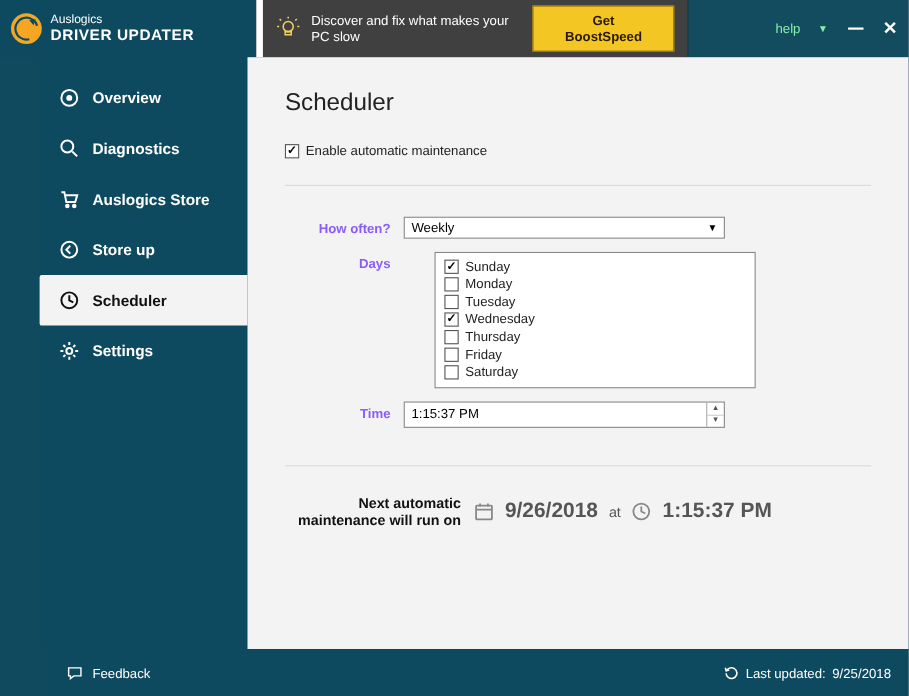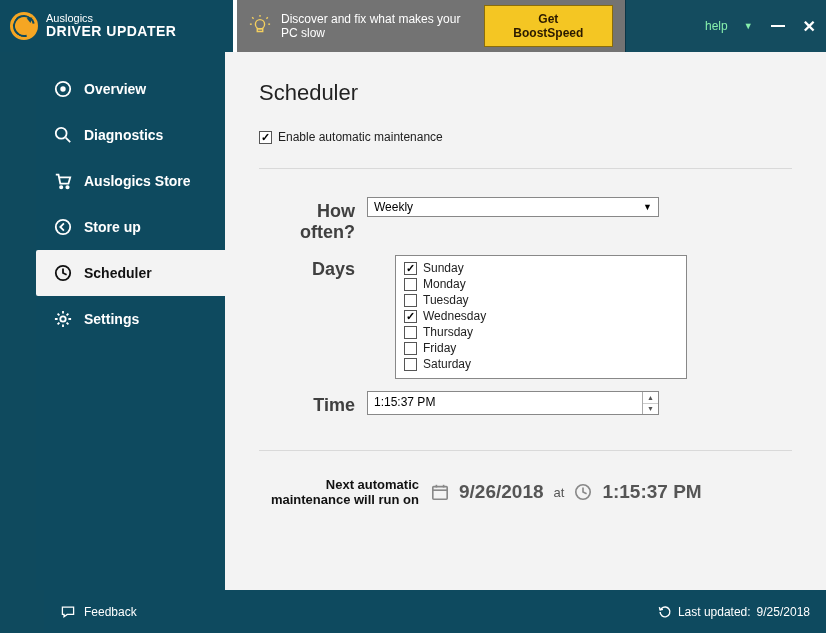--- a/index.html
+++ b/index.html
@@ -7,21 +7,21 @@
 
 
 .header { height: 52px; display: flex; align-items: stretch; }
 .header-brand { width: 233px; background: #0e4a5f; display: flex; align-items: center; padding-left: 10px; gap: 8px; }
 .brand-icon { width: 28px; height: 28px; border-radius: 50%; background: #f5a623; position: relative; display: flex; align-items: center; justify-content: center; }
 .brand-icon::before { content: ""; width: 18px; height: 18px; border: 2.5px solid #0e4a5f; border-radius: 50%; border-right-color: transparent; transform: rotate(30deg); }
 .brand-icon::after { content: ""; position: absolute; width: 0; height: 0; border-left: 5px solid #0e4a5f; border-top: 3px solid transparent; border-bottom: 3px solid transparent; top: 4px; right: 5px; transform: rotate(-40deg); }
 .brand-text { color: #fff; line-height: 1.05; }
 .brand-text .l1 { font-size: 11px; }
 .brand-text .l2 { font-size: 14px; font-weight: 700; letter-spacing: 0.5px; }
-.header-promo { flex: 0 0 393px; background: #737373; display: flex; align-items: center; padding: 0 12px; gap: 10px; border-left: 4px solid #ffffff; border-right: 1px solid #0b3546; }
+.header-promo { flex: 0 0 393px; background: #404040; display: flex; align-items: center; padding: 0 12px; gap: 10px; border-left: 6px solid #ffffff; border-right: 1px solid #0b3546; }
 .bulb-icon { width: 22px; height: 22px; color: #f5d05e; flex-shrink: 0; }
 .promo-text { color: #fff; font-size: 12px; line-height: 1.2; }
 .boost-btn { margin-left: auto; background: #f4c623; border: 1px solid #8a6c0a; color: #2b1a00; font-size: 12px; padding: 6px 24px; cursor: pointer; font-weight: 600; }
 .header-right { flex: 1; background: #144c5f; display: flex; align-items: center; justify-content: flex-end; padding-right: 10px; gap: 18px; }
 .help-link { color: #86efac; font-size: 12px; display: flex; align-items: center; gap: 16px; cursor: pointer; }
 .help-link .chev { font-size: 9px; }
 .min-icon { width: 14px; height: 2px; background: #fff; cursor: pointer; }
 .close-icon { color: #fff; font-size: 16px; font-weight: 700; cursor: pointer; }
 
 
@@ -31,21 +31,21 @@
 .nav-item.active { background: #f3f3f3; color: #111; border-radius: 2px 0 0 2px; margin-left: 0; }
 .nav-icon { width: 18px; height: 18px; display: flex; align-items: center; justify-content: center; flex-shrink: 0; }
 .nav-icon svg { width: 18px; height: 18px; }
 
 .content { flex: 1; background: #f3f3f3; padding: 28px 34px 20px 34px; display: flex; flex-direction: column; }
 .page-title { font-size: 22px; font-weight: 400; color: #222; margin-bottom: 24px; }
 .enable-row { display: flex; align-items: center; gap: 6px; font-size: 12px; color: #222; margin-bottom: 24px; }
 .hr { border: none; border-top: 1px solid #d9d9d9; margin-bottom: 28px; }
 
 .form-row { display: flex; align-items: flex-start; margin-bottom: 12px; }
-.form-label { width: 108px; text-align: right; padding-right: 12px; font-size: 18px; font-weight: 700; color: #404040; padding-top: 4px; }
+.form-label { width: 108px; text-align: right; padding-right: 12px; font-size: 12px; font-weight: 700; color: #8b5cf6; padding-top: 4px; }
 .form-control { flex: 0 0 292px; }
 
 .select { width: 292px; height: 20px; border: 1px solid #888; background: #fff; font-size: 12px; padding: 2px 6px; display: flex; align-items: center; justify-content: space-between; cursor: pointer; }
 .select .tri { font-size: 9px; }
 
 .days-box { width: 292px; border: 1px solid #888; background: #fff; padding: 4px 8px 6px; margin-left: 28px; }
 .day-row { display: flex; align-items: center; gap: 6px; font-size: 12px; color: #222; padding: 1px 0; }
 
 .time-box { width: 292px; height: 24px; border: 1px solid #888; background: #fff; display: flex; align-items: stretch; }
 .time-box span.val { flex: 1; padding: 3px 6px; font-size: 12px; }

